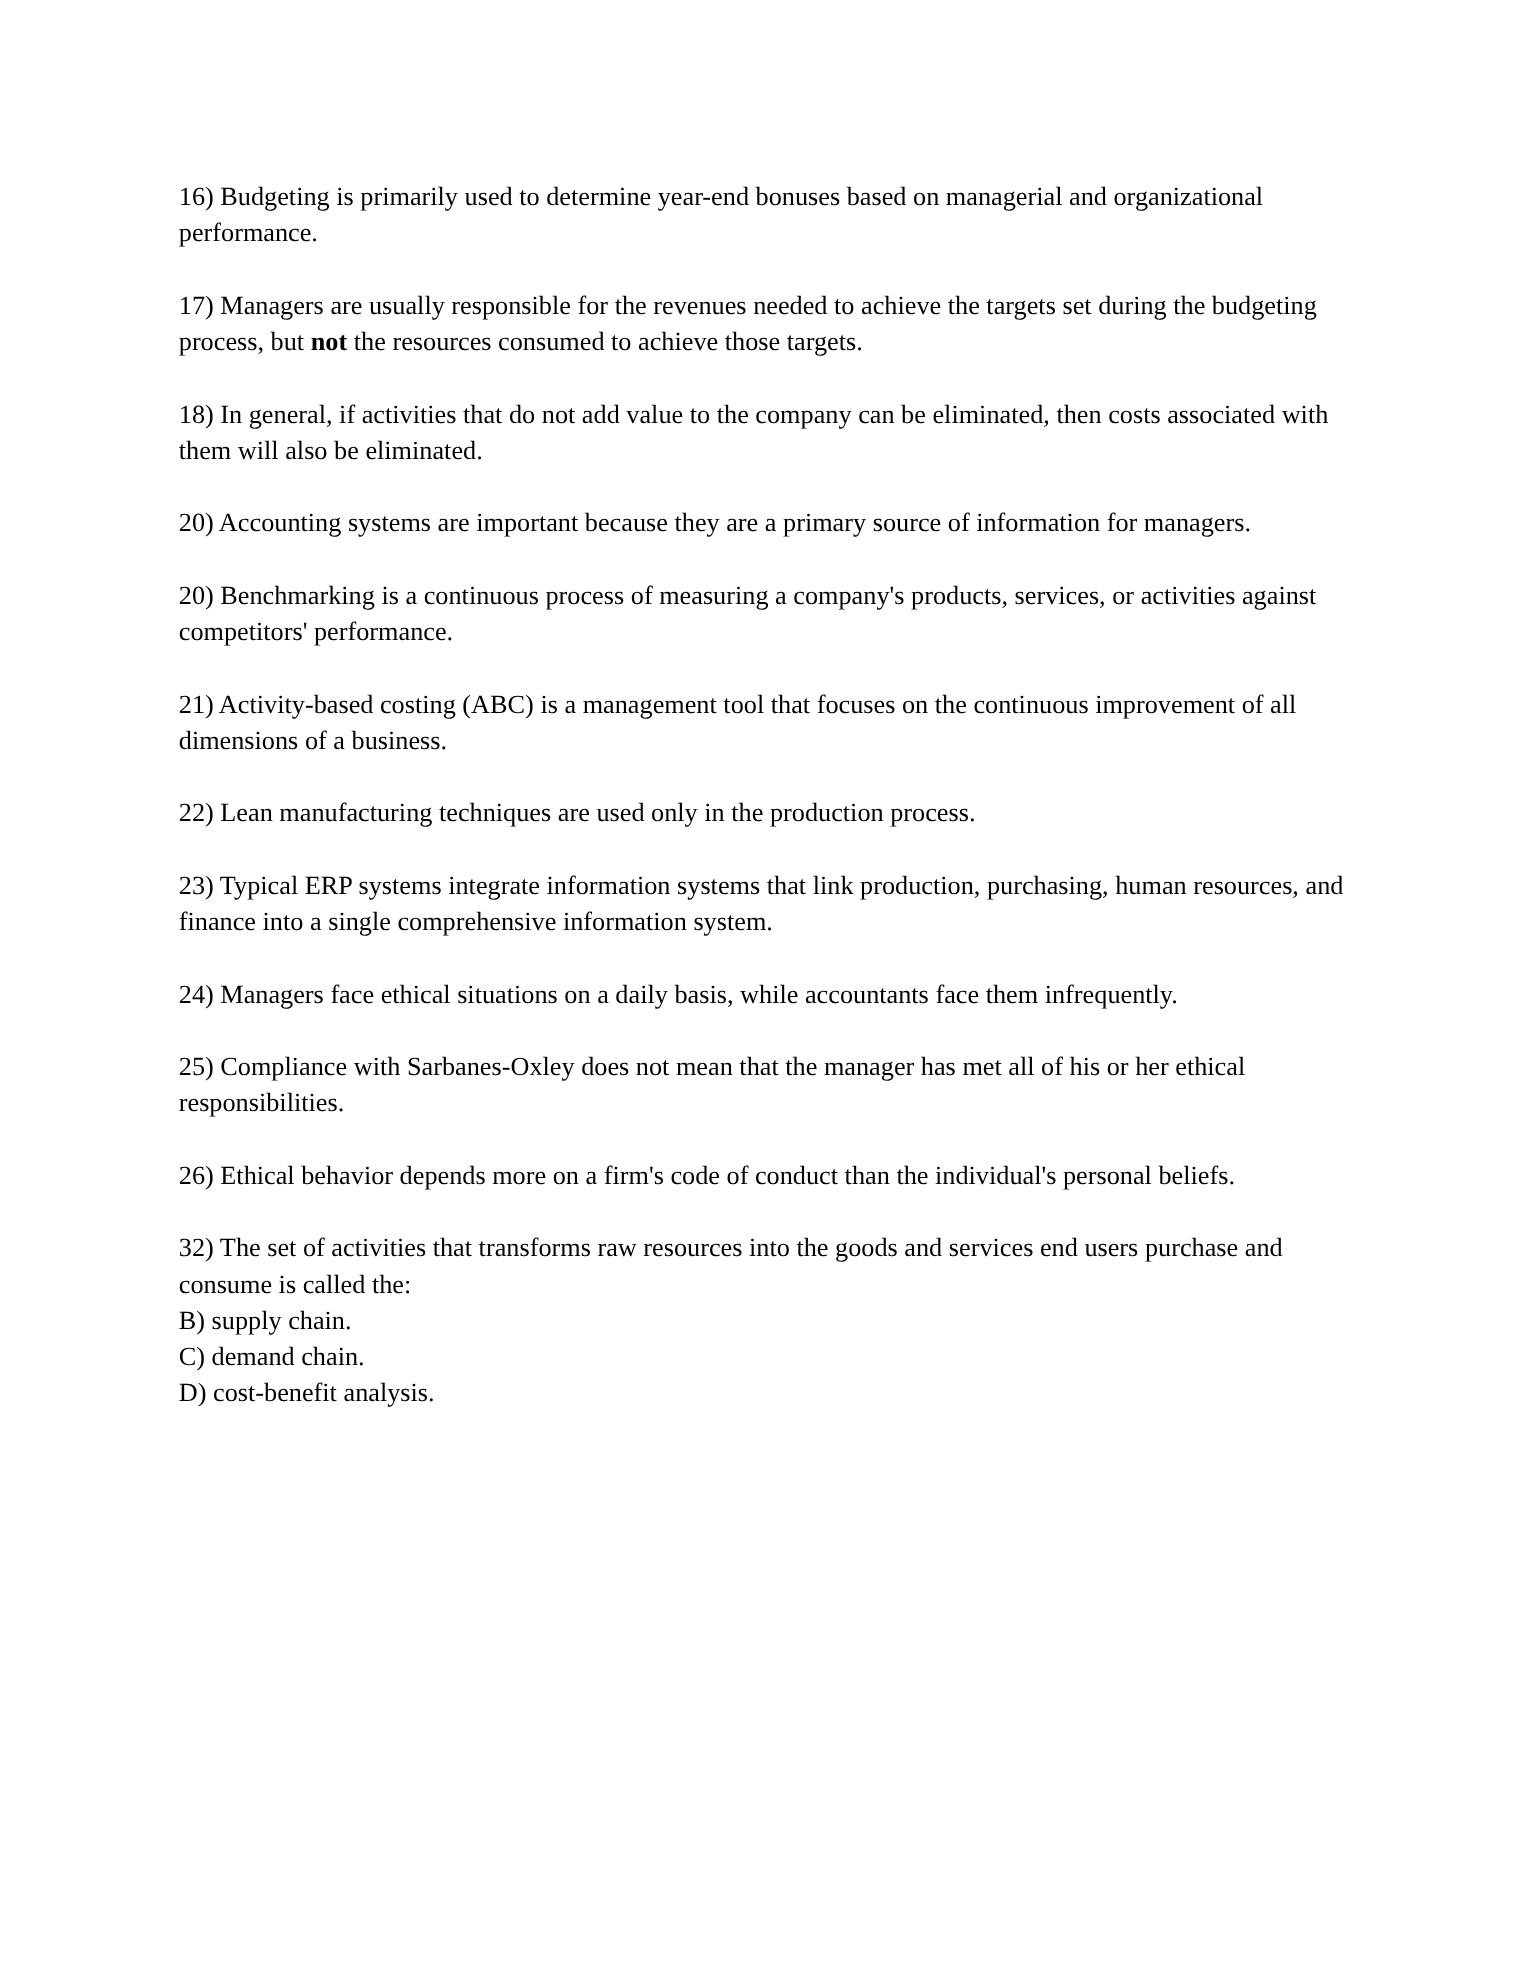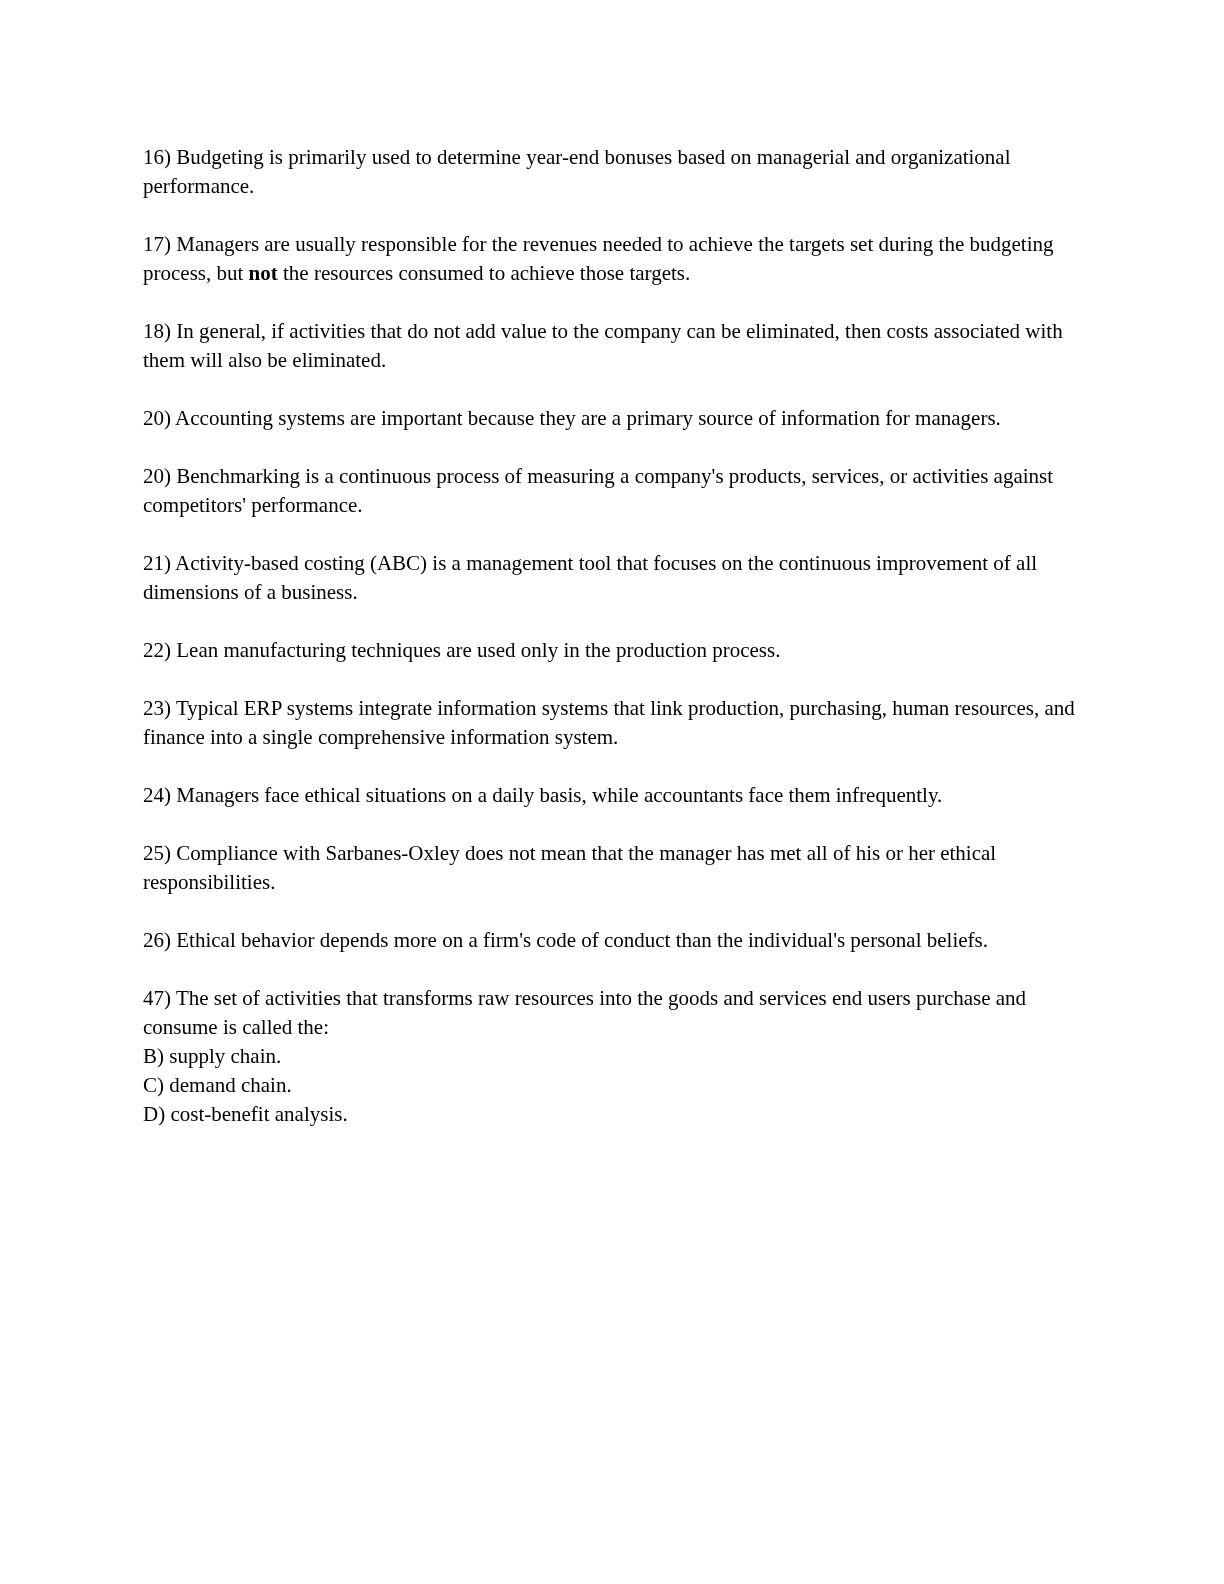--- a/index.html
+++ b/index.html
@@ -61,15 +61,15 @@
     <div class="question">
     <span>24)</span><span> <span>Managers face ethical situations on a daily basis, while accountants face them infrequently.</span></span>
   </div>
     <div class="question">
     <span>25)</span><span> <span>Compliance with Sarbanes-Oxley does not mean that the manager has met all of his or her ethical responsibilities.</span></span>
   </div>
     <div class="question">
     <span>26)</span><span> <span>Ethical behavior depends more on a firm's code of conduct than the individual's personal beliefs.</span></span>
   </div>
     <div class="question">
-    <span>47)</span><span> <span>The set of activities that transforms raw resources into the goods and services end users purchase and consume is called the:</span></span>
+    <span>32)</span><span> <span>The set of activities that transforms raw resources into the goods and services end users purchase and consume is called the:</span></span>
   <div class="option-line">B) supply chain.</div><div class="option-line">C) demand chain.</div><div class="option-line">D) cost-benefit analysis.</div></div>
   </div>
 
 </body></html>

